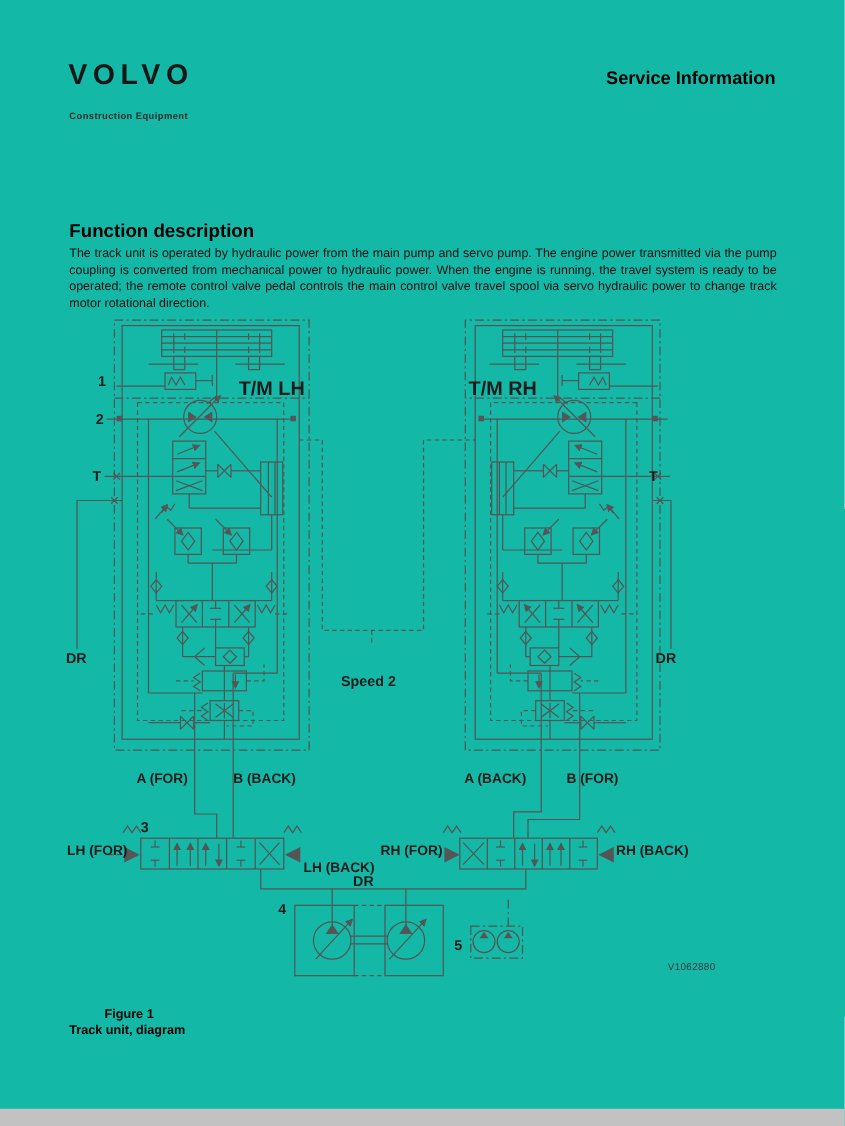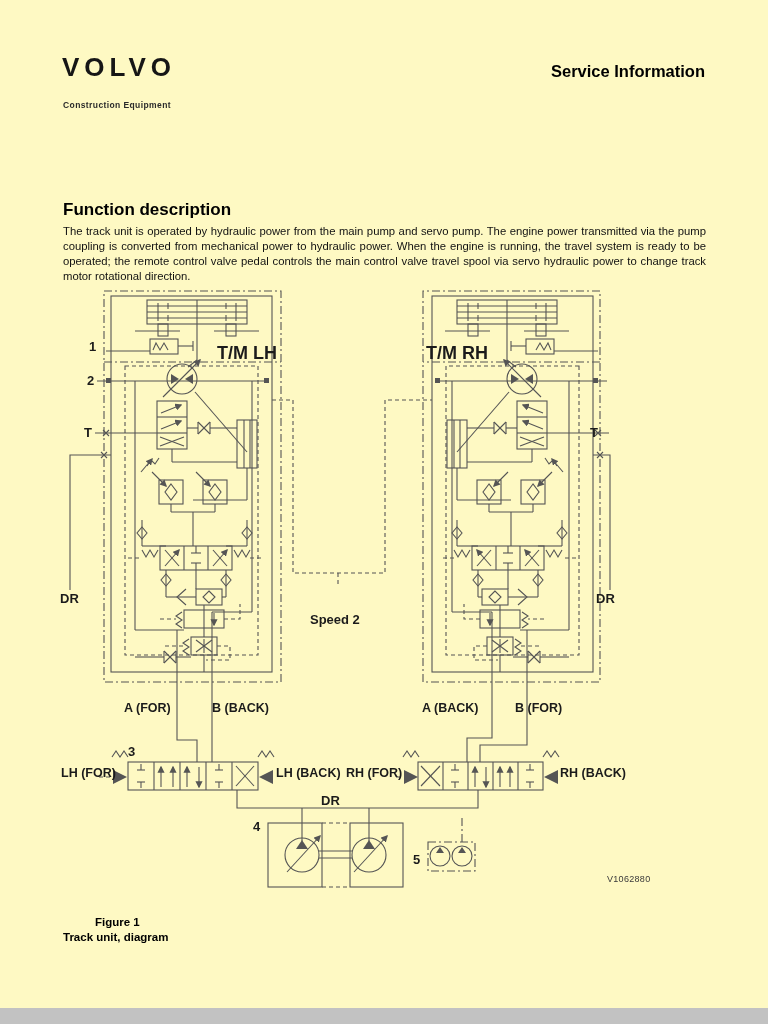--- a/index.html
+++ b/index.html
@@ -1,16 +1,16 @@
 <!DOCTYPE html>
 <html><head>
 <meta charset="utf-8">
 <style>
   html,body{margin:0;padding:0;background:#ffffff;}
-  .page{position:relative;width:768px;height:1024px;background:#fef9c3;overflow:hidden;
+  .page{position:relative;width:768px;height:1024px;background:#14b8a6;overflow:hidden;
         font-family:"Liberation Sans",sans-serif;color:#1a1a1a;}
   .abs{position:absolute;}
 
   
   .logo{left:62px;top:52px;font-weight:bold;font-size:26px;letter-spacing:5px;color:#161616;}
   .logo-sub{left:63px;top:84px;font-weight:bold;font-size:8.5px;letter-spacing:.4px;color:#2b2b2b;margin-top:16px;}
   .svc{left:405px;top:62px;width:300px;text-align:right;font-weight:bold;font-size:16.5px;color:#000;}
 
   
   .doc-table{left:63px;top:110px;border-collapse:collapse;table-layout:fixed;width:643px;}
@@ -323,21 +323,21 @@
   <span class="dlb s13" style="left:590px;top:425px;">T</span>
   <span class="dlb s13" style="left:60px;top:591px;">DR</span>
   <span class="dlb s13" style="left:596px;top:591px;">DR</span>
   <span class="dlb s13" style="left:310px;top:592px;margin-top:20px;">Speed 2</span>
   <span class="dlb" style="left:124px;top:701px;">A (FOR)</span>
   <span class="dlb" style="left:212px;top:701px;">B (BACK)</span>
   <span class="dlb" style="left:422px;top:701px;">A (BACK)</span>
   <span class="dlb" style="left:515px;top:701px;">B (FOR)</span>
   <span class="dlb s13" style="left:128px;top:744px;">3</span>
   <span class="dlb" style="left:61px;top:766px;">LH (FOR)</span>
-  <span class="dlb" style="left:276px;top:766px;">LH (BACK)</span>
+  <span class="dlb" style="left:276px;top:782px;">LH (BACK)</span>
   <span class="dlb" style="left:346px;top:766px;">RH (FOR)</span>
   <span class="dlb" style="left:560px;top:766px;">RH (BACK)</span>
   <span class="dlb s13" style="left:321px;top:793px;">DR</span>
   <span class="dlb s13" style="left:253px;top:819px;">4</span>
   <span class="dlb s13" style="left:413px;top:852px;">5</span>
   <span class="dlb code" style="left:607px;top:874px;">V1062880</span>
 
   <div class="abs cap" style="top:916px;padding-left:32px;">Figure 1</div>
   <div class="abs cap" style="top:931px;">Track unit, diagram</div>
 

